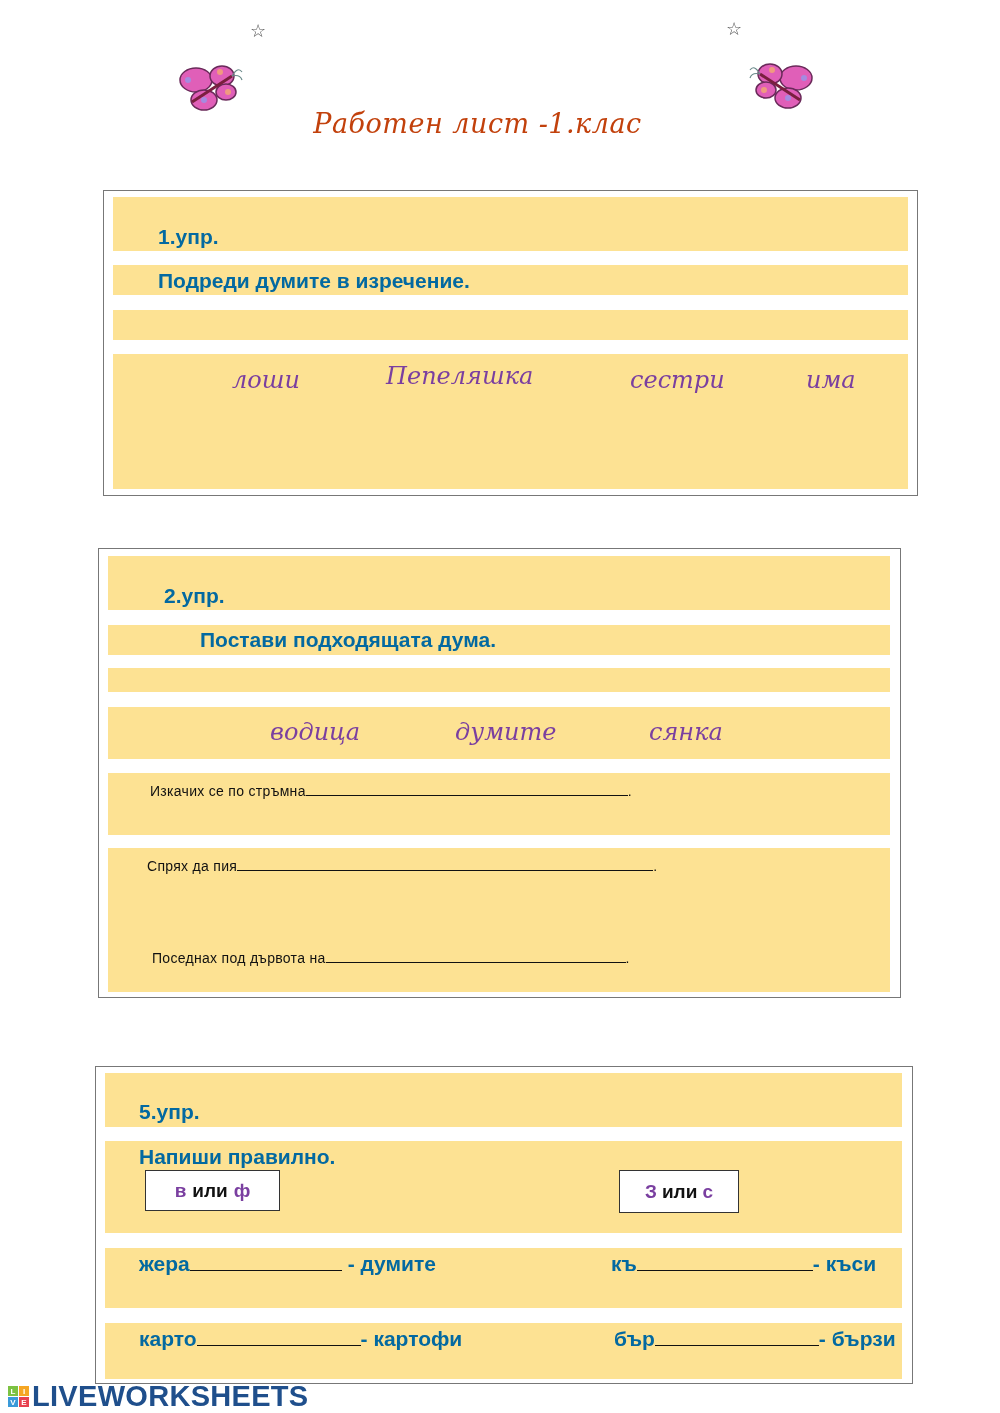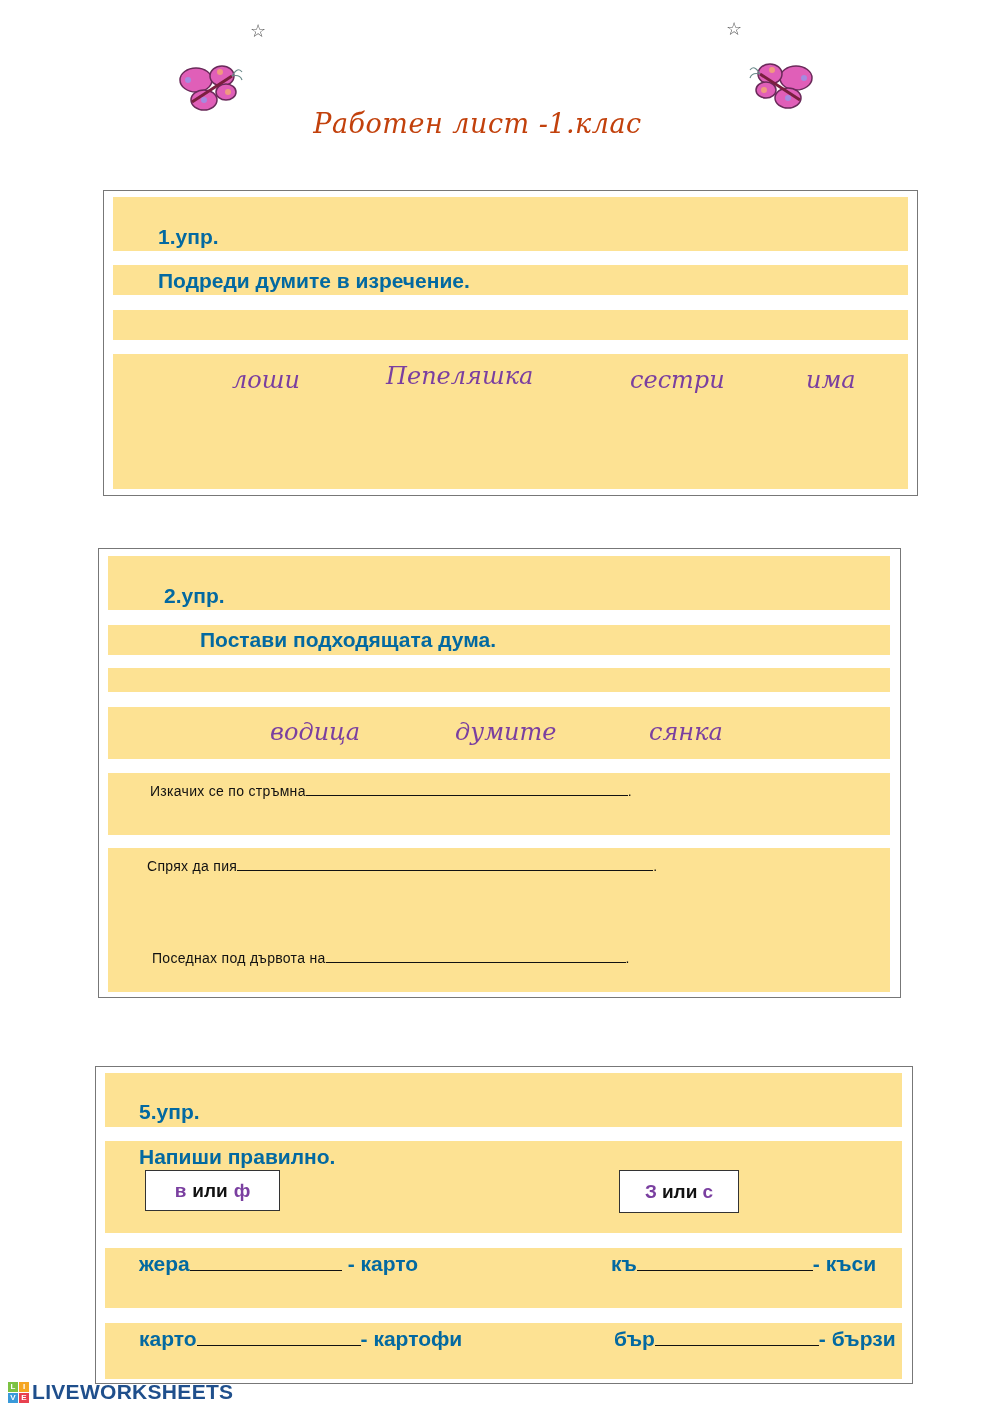--- a/index.html
+++ b/index.html
@@ -27,21 +27,21 @@
     .blank { display: inline-block; border-bottom: 1.5px solid #111; height: 18px; vertical-align: baseline; }
     .choice-box {
       position: absolute; background: #fff; border: 1.5px solid #333;
       font-weight: bold; font-size: 19px; display: flex; align-items: center; justify-content: center; gap: 6px;
     }
     .purple { color: #7a3fa0; }
 
     .logo { position: absolute; left: 8px; top: 1380px; display: flex; align-items: center; gap: 3px; }
     .logo-grid { display: grid; grid-template-columns: 10px 10px; grid-template-rows: 10px 10px; gap: 1px; }
     .logo-grid span { display: flex; align-items: center; justify-content: center; font-size: 8px; font-weight: bold; color: #fff; }
-    .logo-text { font-weight: bold; font-size: 21px; color: #1f4f8c; letter-spacing: 0.3px; }
+    .logo-text { font-weight: bold; font-size: 29px; color: #1f4f8c; letter-spacing: 0.3px; }
   </style>
 </head>
 <body>
 
 <span class="star" style="left:250px;top:22px;">☆</span>
 <span class="star" style="left:726px;top:20px;">☆</span>
 
 <svg class="butterfly" style="left:176px;top:62px;" viewBox="0 0 72 50">
   <ellipse cx="20" cy="18" rx="16" ry="12" fill="#e05fb8" stroke="#6a2a5a" stroke-width="1.5"></ellipse>
   <ellipse cx="46" cy="14" rx="12" ry="10" fill="#e05fb8" stroke="#6a2a5a" stroke-width="1.5"></ellipse>
@@ -116,21 +116,21 @@
   <span class="purple">ф</span>
 </div>
 <div class="choice-box" style="left:619px;top:1170px;width:120px;height:43px;gap:5px;">
   <span class="purple">З</span>
   <span>или</span>
   <span class="purple">с</span>
 </div>
 
 <div class="band" style="left:105px;top:1248px;width:797px;height:60px;"></div>
 <div class="label" style="left:139px;top:1252px;">
-  <span>жера</span><span class="blank" style="width:152px;"></span><span> - карто</span>
+  <span>жера</span><span class="blank" style="width:152px;"></span><span> - думите</span>
 </div>
 <div class="label" style="left:611px;top:1252px;">
   <span>къ</span><span class="blank" style="width:176px;"></span><span>- къси</span>
 </div>
 
 <div class="band" style="left:105px;top:1323px;width:797px;height:56px;"></div>
 <div class="label" style="left:139px;top:1327px;">
   <span>карто</span><span class="blank" style="width:164px;"></span><span>- картофи</span>
 </div>
 <div class="label" style="left:614px;top:1327px;">

